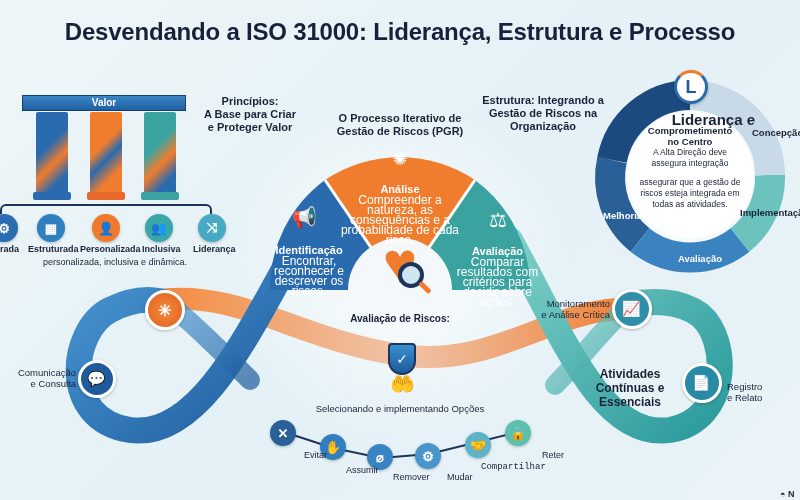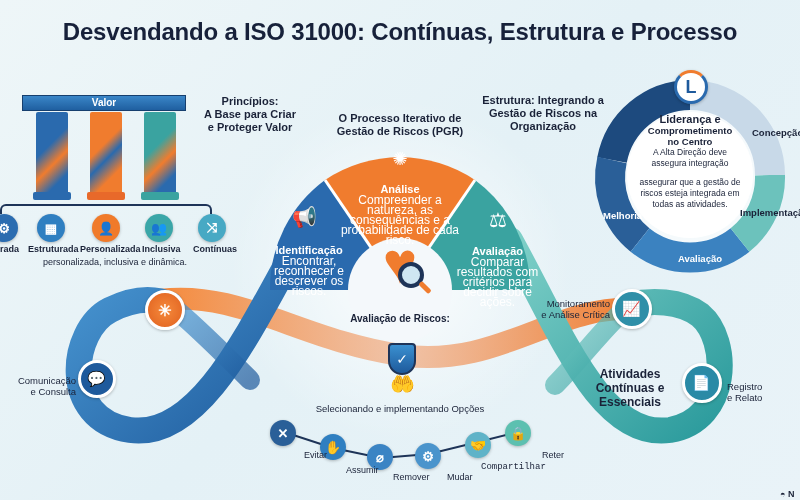--- a/index.html
+++ b/index.html
@@ -83,42 +83,42 @@
 
   <circle cx="690" cy="175" r="90" fill="#ffffff" opacity="0.6"></circle>
   <path d="M690 95 A 80 80 0 0 0 612 160" stroke="#1d4a7e" stroke-width="30" fill="none"></path>
   <path d="M612 160 A 80 80 0 0 0 640 240" stroke="#2a5f98" stroke-width="30" fill="none"></path>
   <path d="M640 240 A 80 80 0 0 0 740 240" stroke="#3b82c0" stroke-width="30" fill="none"></path>
   <path d="M740 240 A 80 80 0 0 0 770 175" stroke="#6cc2bc" stroke-width="30" fill="none"></path>
   <path d="M770 175 A 80 80 0 0 0 690 95" stroke="#c8d9e8" stroke-width="30" fill="none"></path>
   <circle cx="690" cy="175" r="63" fill="#ffffff"></circle>
 </svg>
 
-<div class="abs title">Desvendando a ISO 31000: Contínuas, Estrutura e Processo</div>
+<div class="abs title">Desvendando a ISO 31000: Liderança, Estrutura e Processo</div>
 
 <div class="abs valor-bar">Valor</div>
 <div class="pillar" style="left:36px; background:linear-gradient(135deg,#2a6aae 40%,#f07c2e 60%,#2a6aae 80%);"></div>
 <div class="pillar" style="left:90px; background:linear-gradient(135deg,#f07c2e 40%,#2a6aae 55%,#f07c2e 75%);"></div>
 <div class="pillar" style="left:144px; background:linear-gradient(135deg,#3aa3a0 40%,#f07c2e 60%,#2a6aae 80%);"></div>
 <div class="pillar-cap" style="left:33px; background:#2a6aae;"></div>
 <div class="pillar-cap" style="left:87px; background:#e8692a;"></div>
 <div class="pillar-cap" style="left:141px; background:#3aa3a0;"></div>
 <div class="abs" style="left:0; top:204px; width:212px; height:10px; border:2px solid #1e3458; border-bottom:none; border-radius:6px 6px 0 0;"></div>
 
 <div class="circle-icon principle-icon" style="left:-10px; top:214px; background:#2b6cb0;">⚙</div>
 <div class="circle-icon principle-icon" style="left:37px; top:214px; background:#2f7fc1;">▦</div>
 <div class="circle-icon principle-icon" style="left:92px; top:214px; background:#f07a2a;">👤</div>
 <div class="circle-icon principle-icon" style="left:145px; top:214px; background:#3aa6a8;">👥</div>
 <div class="circle-icon principle-icon" style="left:198px; top:214px; background:#47a9c4;">⤨</div>
 
 <div class="principle-lbl" style="left:0px;">rada</div>
 <div class="principle-lbl" style="left:28px;">Estruturada</div>
 <div class="principle-lbl" style="left:80px;">Personalizada</div>
 <div class="principle-lbl" style="left:142px;">Inclusiva</div>
-<div class="principle-lbl" style="left:193px;">Contínuas</div>
+<div class="principle-lbl" style="left:193px;">Liderança</div>
 
 <div class="abs ctext small" style="left:0; top:257px; width:230px; color:#1a2238;">
   <div>personalizada, inclusiva e dinâmica.</div>
 </div>
 
 <div class="abs ctext h-bold" style="left:190px; top:95px; width:120px; font-size:11px; line-height:13px;">
   <div>Princípios:</div>
   <div>A Base para Criar</div>
   <div>e Proteger Valor</div>
 </div>
@@ -180,21 +180,21 @@
 
 <div class="treat-lbl" style="left:268px; top:450px;">Evitar</div>
 <div class="treat-lbl" style="left:310px; top:465px;">Assumir</div>
 <div class="treat-lbl" style="left:357px; top:472px;">Remover</div>
 <div class="treat-lbl" style="left:411px; top:472px;">Mudar</div>
 <div class="treat-lbl" style="left:445px; top:462px;font-family:Liberation Mono, monospace;">Compartilhar</div>
 <div class="treat-lbl" style="left:506px; top:450px;">Reter</div>
 
 <div class="circle-icon" style="left:145px; top:290px; width:40px; height:40px; background:radial-gradient(#f58a3c,#e0601e); font-size:16px;">✳</div>
 <div class="circle-icon" style="left:78px; top:360px; width:38px; height:38px; background:#1e5a9c; font-size:15px;">💬</div>
-<div class="abs" style="left:10px; top:375px; width:66px; text-align:right; font-size:9.5px; line-height:11px;">
+<div class="abs" style="left:10px; top:367px; width:66px; text-align:right; font-size:9.5px; line-height:11px;">
   <div>Comunicação</div>
   <div>e Consulta</div>
 </div>
 
 <div class="circle-icon" style="left:612px; top:289px; width:40px; height:40px; background:#2f8fa8; font-size:15px;">📈</div>
 <div class="abs" style="left:530px; top:298px; width:80px; text-align:right; font-size:9.5px; line-height:11px;">
   <div>Monitoramento</div>
   <div>e Análise Crítica</div>
 </div>
 
@@ -212,21 +212,21 @@
 
 <div class="abs ctext h-bold" style="left:478px; top:94px; width:130px; font-size:11px; line-height:13px;">
   <div>Estrutura: Integrando a</div>
   <div>Gestão de Riscos na</div>
   <div>Organização</div>
 </div>
 
 <div class="circle-icon" style="left:674px; top:70px; width:34px; height:34px; background:#fff; border:3px solid #2a6aae; border-top-color:#f07c2e; color:#1e5a9c; font-size:18px;">L</div>
 
 <div class="abs ctext" style="left:625px; top:114px; width:130px; line-height:11px;">
-  <div class="h-bold" style="font-size:11px;">Liderança e</div>
+  <div class="h-bold" style="font-size:15px;text-align:right;">Liderança e</div>
   <div class="h-bold" style="font-size:9.5px;">Comprometimento</div>
   <div class="h-bold" style="font-size:9.5px;">no Centro</div>
   <div style="font-size:8.5px;">A Alta Direção deve</div>
   <div style="font-size:8.5px;">assegura integração</div>
   <div style="font-size:8.5px; margin-top:8px;">assegurar que a gestão de</div>
   <div style="font-size:8.5px;">riscos esteja integrada em</div>
   <div style="font-size:8.5px;">todas as atividades.</div>
 </div>
 
 <div class="abs h-bold" style="left:752px; top:127px; font-size:9.5px;">Concepção</div>

